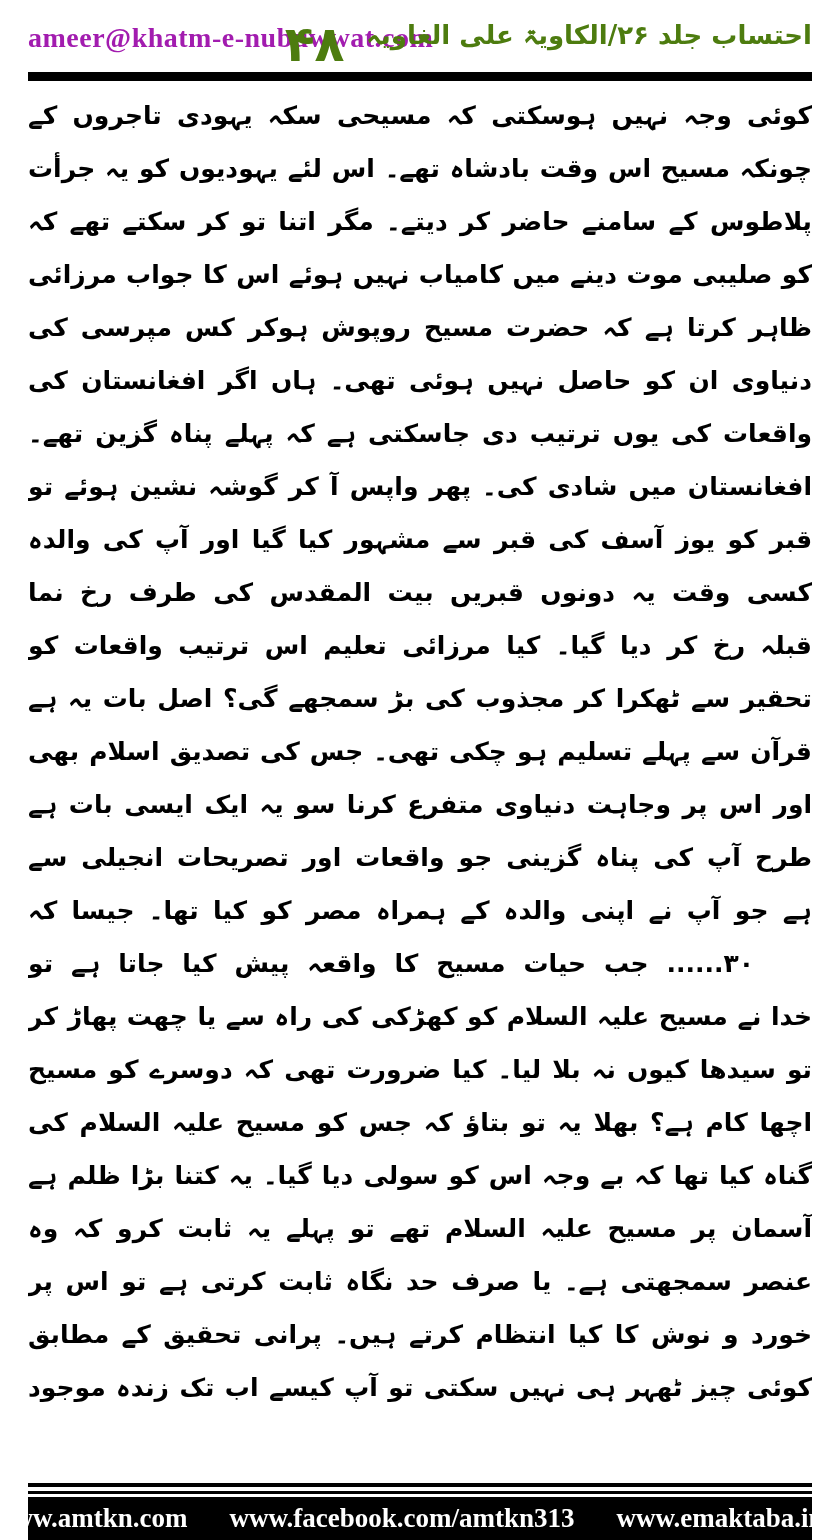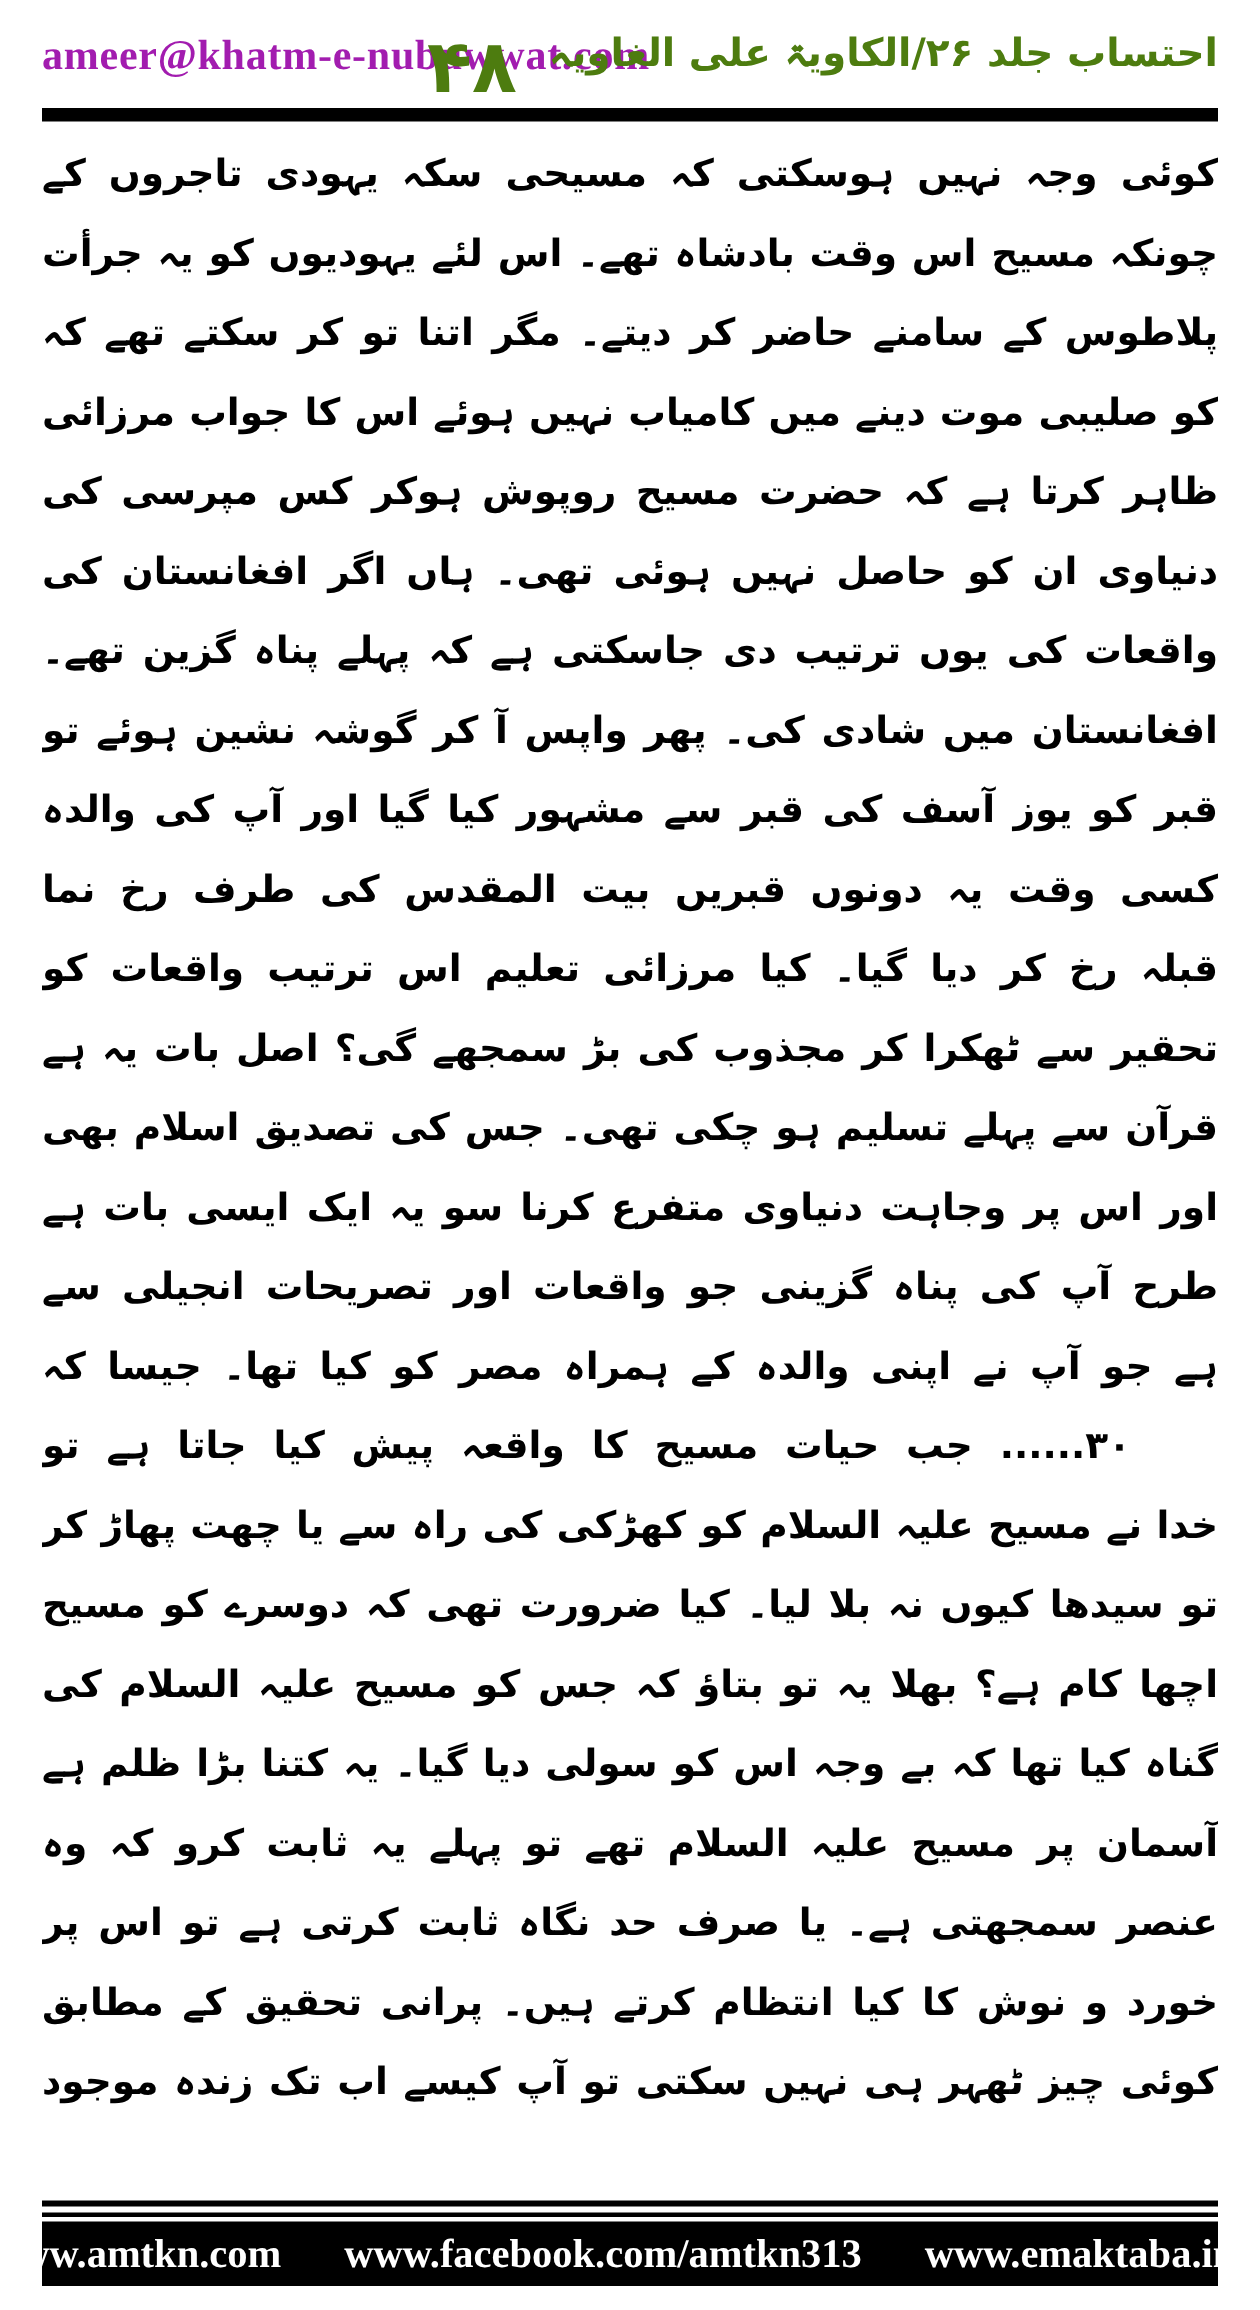--- a/index.html
+++ b/index.html
@@ -72,21 +72,21 @@
     text-align-last: center;
   }
   .line.indent {
     padding-right: 58px;
   }
   
   .footer {
     position: absolute;
     left: 0;
     right: 0;
-    bottom: 16px;
+    bottom: 0;
   }
   .footer-double-rule {
     margin: 0 28px;
     height: 4px;
     border-top: 4px solid #000;
     border-bottom: 3px solid #000;
   }
   .footer-bar {
     margin: 3px 28px 0 28px;
     height: 43px;

